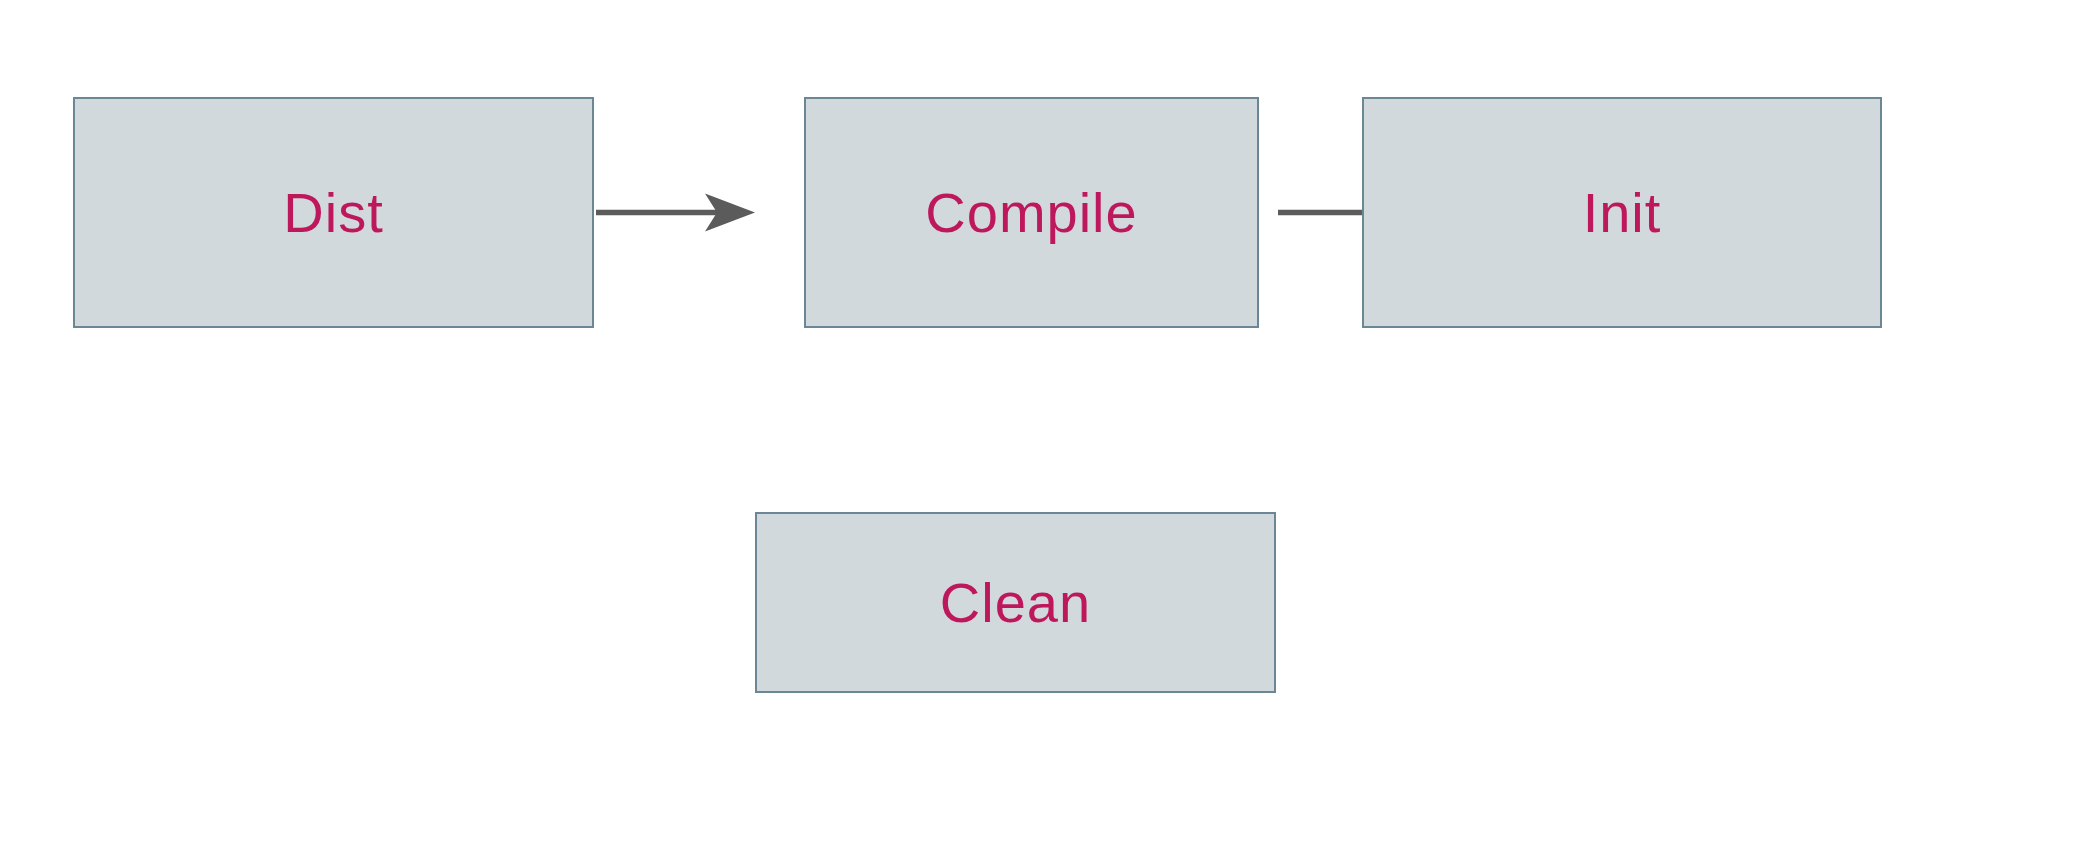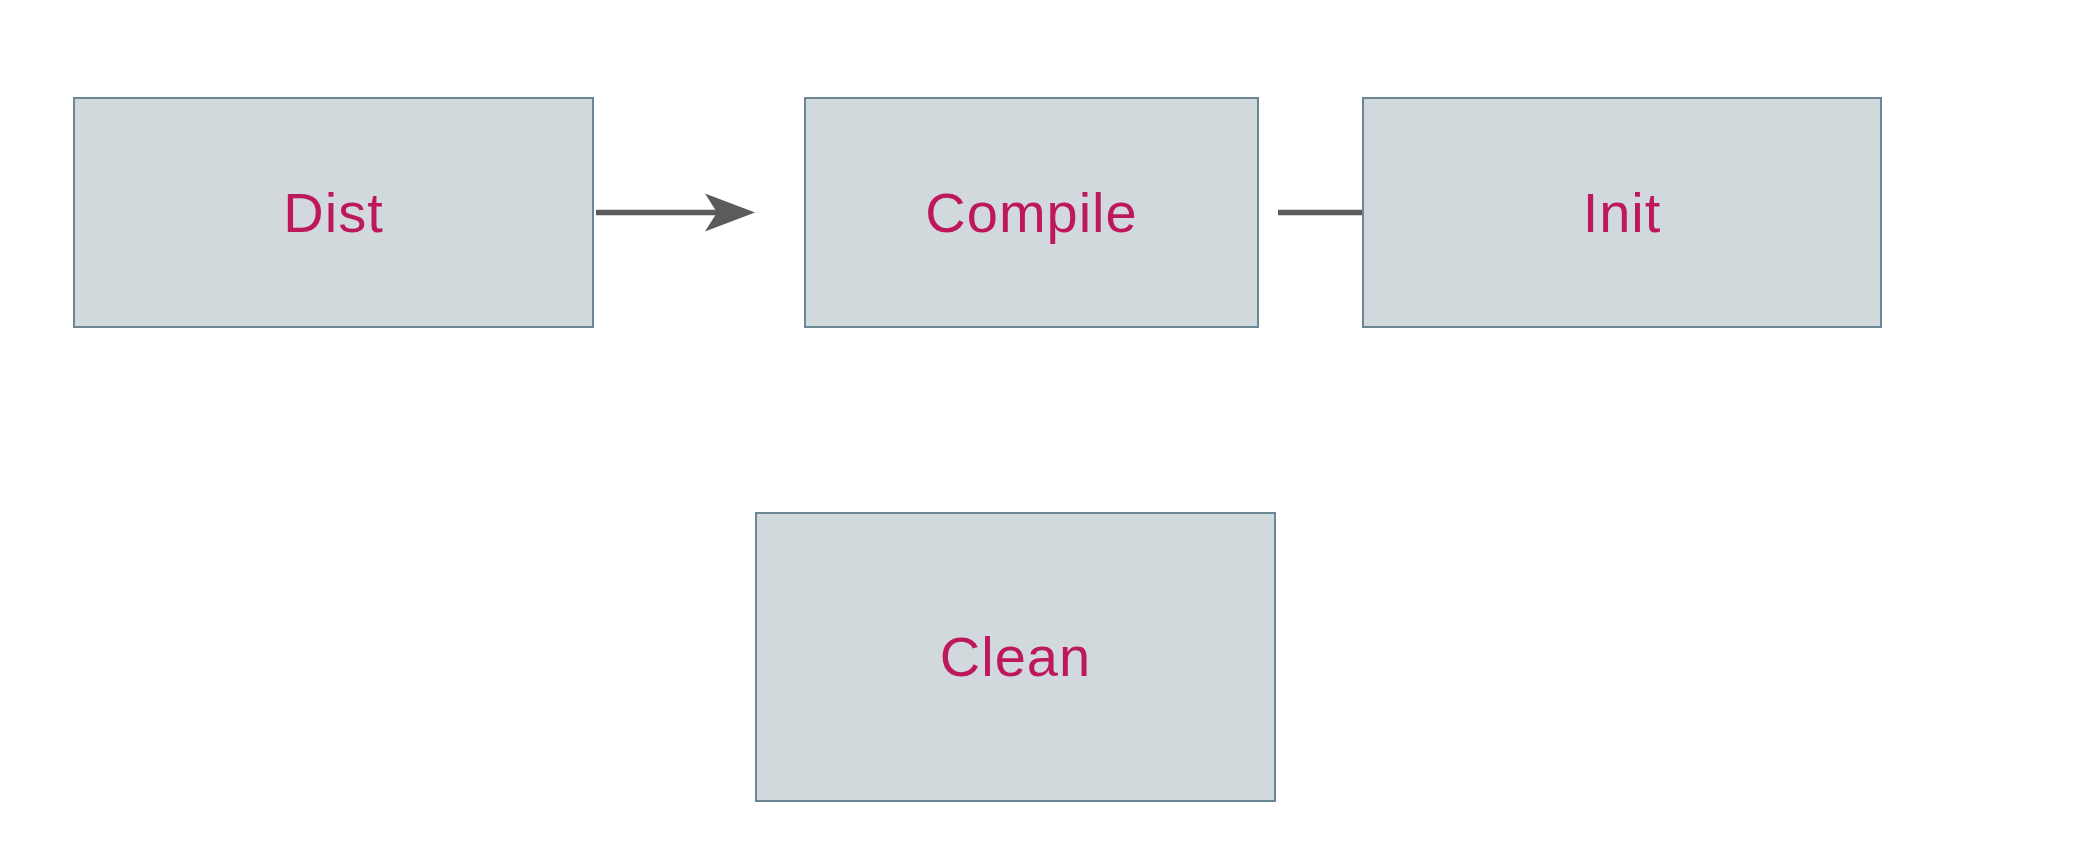--- a/index.html
+++ b/index.html
@@ -36,21 +36,21 @@
     font-size: 56px;
     font-weight: 400;
     color: #be185d;
     letter-spacing: 1px;
     line-height: 1;
     user-select: none;
   }
   .node-dist    { left: 73px;   top: 97px;  width: 521px; height: 231px; }
   .node-compile { left: 759px;  top: 97px;  width: 455px; height: 231px; margin-left: 45px; }
   .node-init    { left: 1362px; top: 97px;  width: 520px; height: 231px; }
-  .node-clean   { left: 755px;  top: 512px; width: 521px; height: 290px; }
+  .node-clean   { left: 755px;  top: 512px; width: 521px; height: 181px; }
 </style>
 </head>
 <body>
 
 <div class="canvas">
 
   <svg class="edges-layer" viewBox="0 0 2078 848" xmlns="http://www.w3.org/2000/svg">
 
     <g>
       <line x1="596" y1="212.5" x2="719" y2="212.5" stroke="#5b5b5b" stroke-width="5.5"></line>

